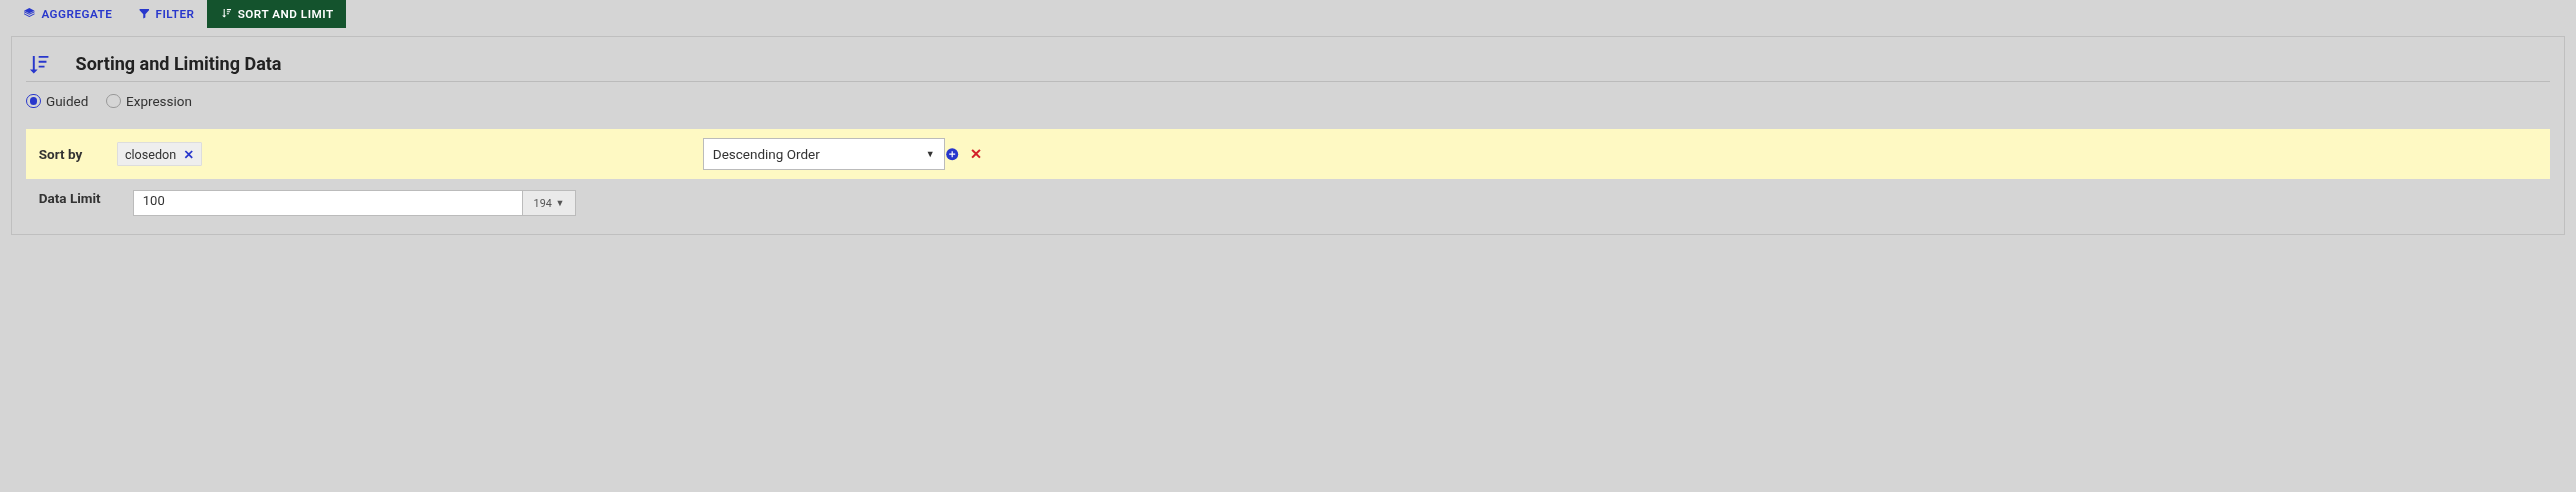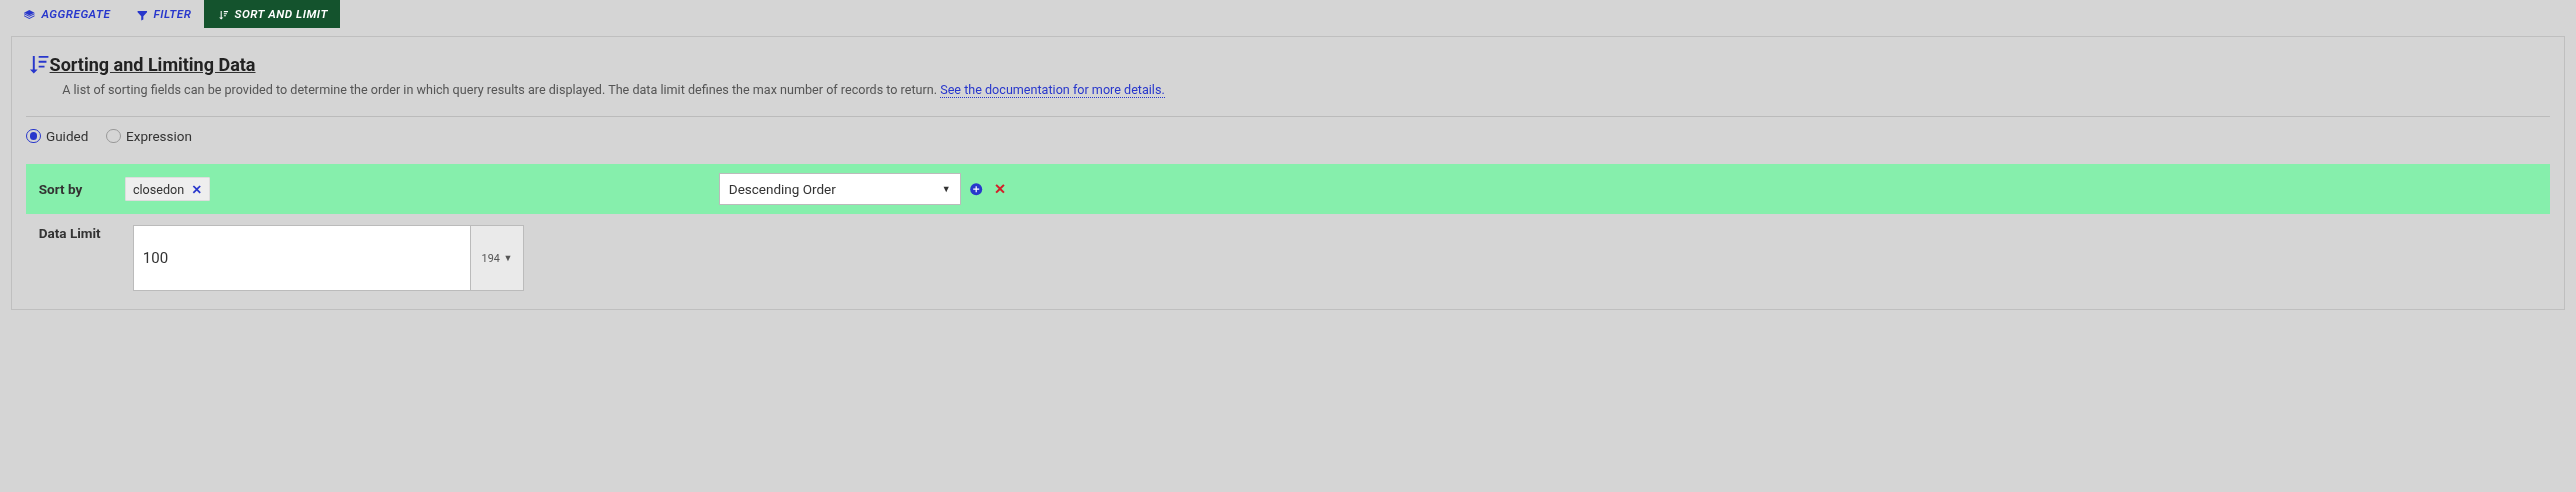--- a/index.html
+++ b/index.html
@@ -16,52 +16,50 @@
     .container {
       width: 100%;
     }
     .tabs {
       display: flex;
       padding: 0 10.8px;
       background: #d5d5d5;
     }
     .tab {
       display: flex;
-      align-items: flex-end;
+      align-items: flex-start;
       gap: 5.4px;
       padding: 7.2px 12.6px;
       font-size: 11.7px;
       font-weight: 600;
       letter-spacing: 0.5px;
       cursor: pointer;
       color: #2837cc;
       text-transform: uppercase;
-      font-style: italic;
     }
     .tab.active {
       background: #14532d;
       color: #fff;
     }
     .tab-icon {
       display: inline-flex;
       width: 12.6px;
       height: 12.6px;
     }
     .panel {
       margin: 7.2px 10.8px 0 10.8px;
       background: #d5d5d5;
       border: 0.9px solid #bfbfbf;
       padding: 16px 14.4px 18px 14.4px;
     }
     .header-row {
       display: flex;
-      align-items: center;
-      gap: 0;
+      align-items: flex-start;
+      gap: 26px;
       margin-bottom: 5.4px;
-      text-decoration: underline;
     }
     .header-icon {
       color: #2837cc;
       display: inline-flex;
     }
     .header-title {
       font-size: 18px;
       font-weight: 700;
       color: #222;
     }
@@ -110,23 +108,23 @@
     }
     .radio-inner {
       width: 7.2px;
       height: 7.2px;
       background: #2837cc;
       border-radius: 50%;
     }
     .sort-row {
       display: flex;
       align-items: center;
-      background: #86efac;
+      background: #fef9c3;
       padding: 9px 12.6px;
-      gap: 8px;
+      gap: 0;
       margin-bottom: 10.8px;
     }
     .row-label {
       font-size: 13.5px;
       font-weight: 700;
       min-width: 78px;
     }
     .chip-area {
       flex: 0 0 auto;
       width: 586px;
@@ -184,23 +182,23 @@
       align-items: flex-start;
       gap: 16px;
       padding: 0 12.6px;
     }
     .limit-input-group {
       display: flex;
       border: 0.9px solid #bbb;
       background: #fff;
     }
     .limit-input {
-      padding: 23px 9px;
-      font-size: 15px;
-      width: 336px;
+      padding: 2px 9px;
+      font-size: 13px;
+      width: 388px;
       border: none;
       background: transparent;
     }
     .limit-type {
       border-left: 0.9px solid #bbb;
       padding: 5.4px 10.8px;
       display: flex;
       align-items: center;
       gap: 3.6px;
       font-size: 10.8px;
@@ -241,24 +239,20 @@
   </div>
 
   <div class="panel">
     <div class="header-row">
       <span class="header-icon">
         <svg viewBox="0 0 24 24" width="23.4" height="23.4" fill="currentColor">
             <path d="M7 3v14H4l4 4 4-4H9V3H7zm6 0h10v2H13V3zm0 5h8v2h-8V8zm0 5h6v2h-6v-2z"></path>
           </svg>
       </span>
       <h2 class="header-title">Sorting and Limiting Data</h2>
-    </div>
-    <div class="description">
-      <span>A list of sorting fields can be provided to determine the order in which query results are displayed. The data limit defines the max number of records to return. </span>
-      <a class="doc-link">See the documentation for more details.</a>
     </div>
 
     <div class="divider"></div>
 
     <div class="mode-row">
       <label class="radio-option">
         <span class="radio-circle checked">
           <span class="radio-inner"></span>
         </span>
         <span>Guided</span>

